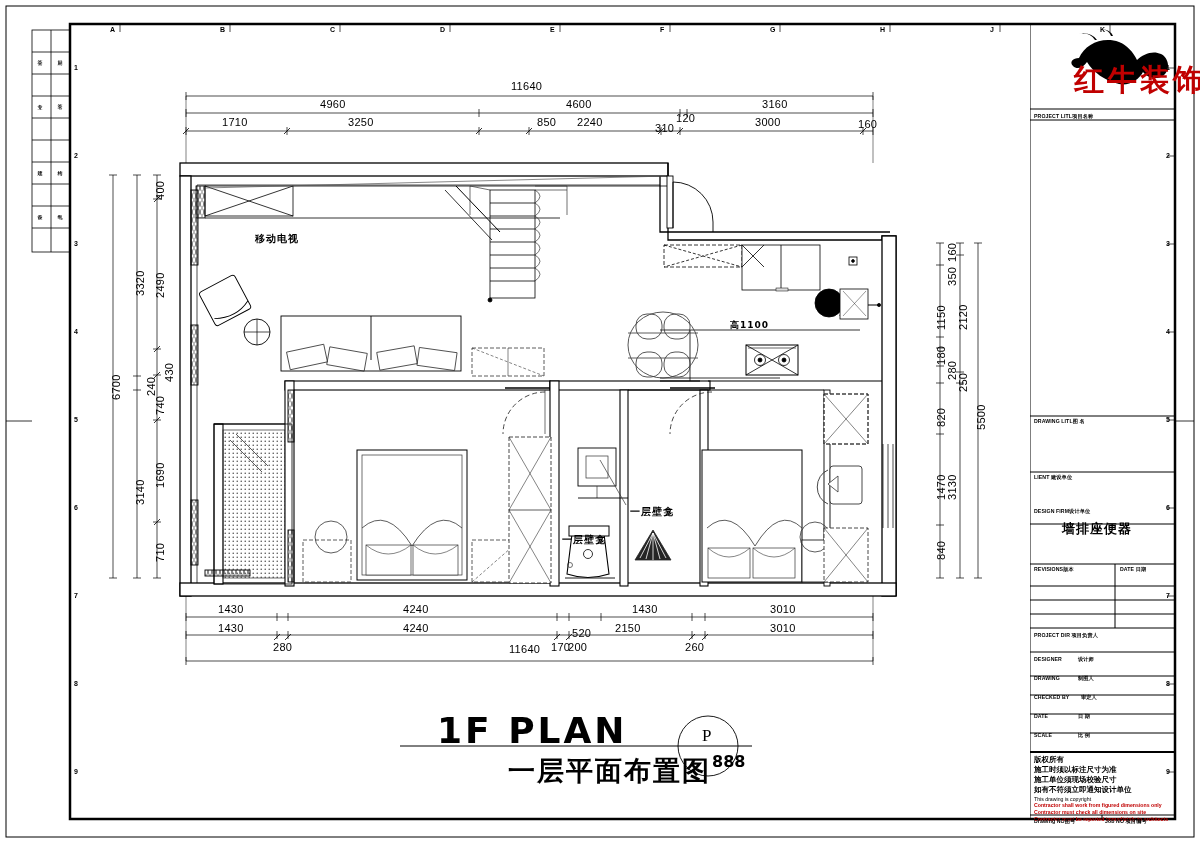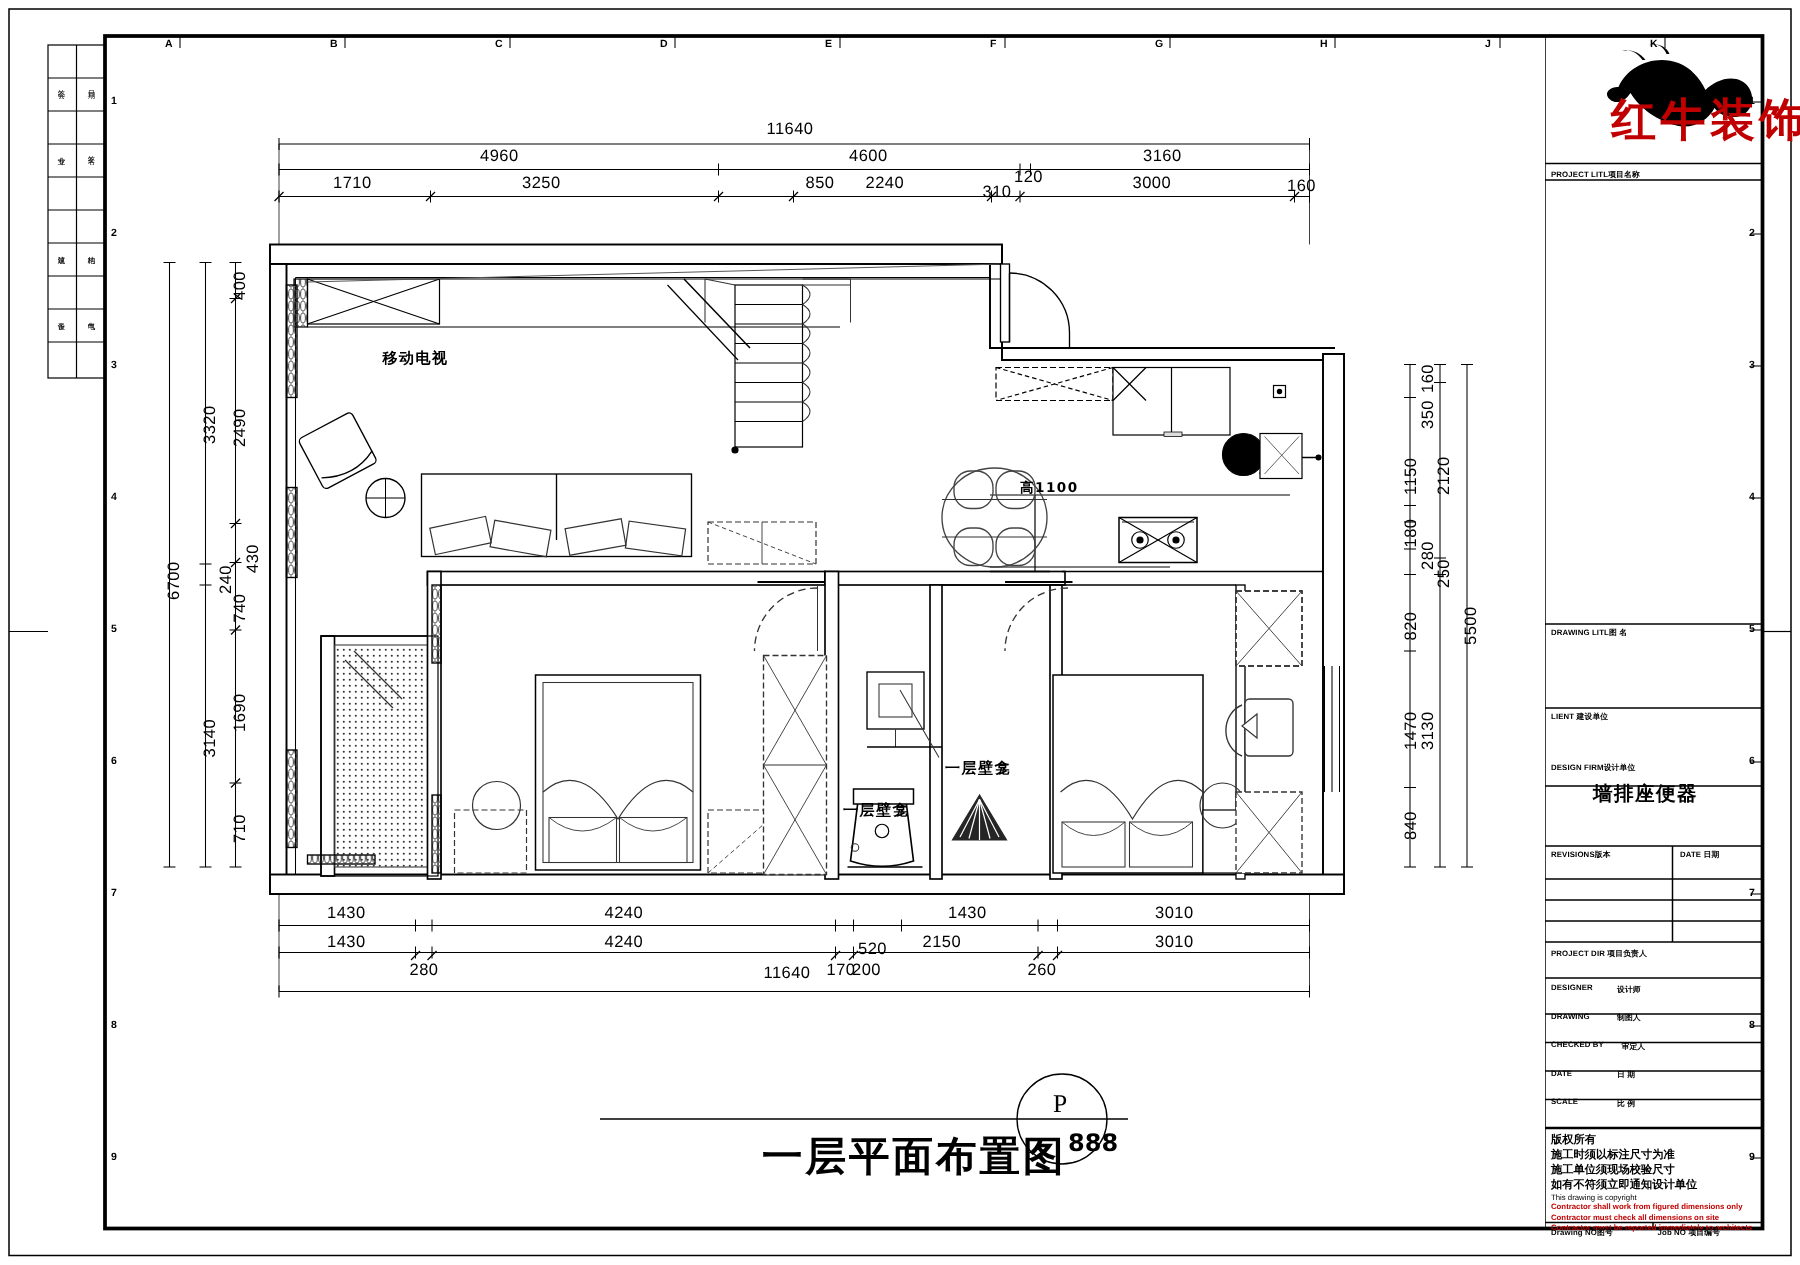--- a/index.html
+++ b/index.html
@@ -562,24 +562,25 @@
   <div class="txt dimtxt" style="left:615px;top:622px;">2150</div>
   <div class="txt dimtxt" style="left:770px;top:622px;">3010</div>
 
   <div class="txt dimtxt" style="left:273px;top:641px;">280</div>
   <div class="txt dimtxt" style="left:551px;top:641px;">170</div>
   <div class="txt dimtxt" style="left:568px;top:641px;">200</div>
   <div class="txt dimtxt" style="left:685px;top:641px;">260</div>
   <div class="txt dimtxt" style="left:509px;top:643px;">11640</div>
 
   <div class="txt plan-note" style="left:255px;top:232px;">移动电视</div>
-  <div class="txt plan-note" style="left:680px;top:319px;font-size:9px;">高1100</div>
+  <div class="txt plan-note" style="left:730px;top:319px;font-size:9px;">高1100</div>
   <div class="txt plan-note" style="left:630px;top:505px;">一层壁龛</div>
   <div class="txt plan-note" style="left:562px;top:533px;">一层壁龛</div>
 
+  <div class="txt title-en" style="left:437px;top:710px;">1F PLAN</div>
   <div class="txt title-cn" style="left:508px;top:753px;">一层平面布置图</div>
   <svg class="abs" style="left:400px;top:700px" width="370" height="100">
     <line x1="0" y1="46" x2="352" y2="46" stroke="#000" stroke-width="1"></line>
     <circle cx="308" cy="46" r="30" fill="none" stroke="#000" stroke-width="0.9"></circle>
   </svg>
   <div class="txt" style="left:702px;top:726px;font-size:17px;font-family:'Liberation Serif',serif;">P</div>
   <div class="txt" style="left:712px;top:752px;font-size:16px;font-weight:bold;font-family:'DejaVu Sans',sans-serif;">888</div>
 
   <svg class="abs" style="left:1160px;top:24px" width="16" height="796">
     <g stroke="#000" stroke-width="0.7">

